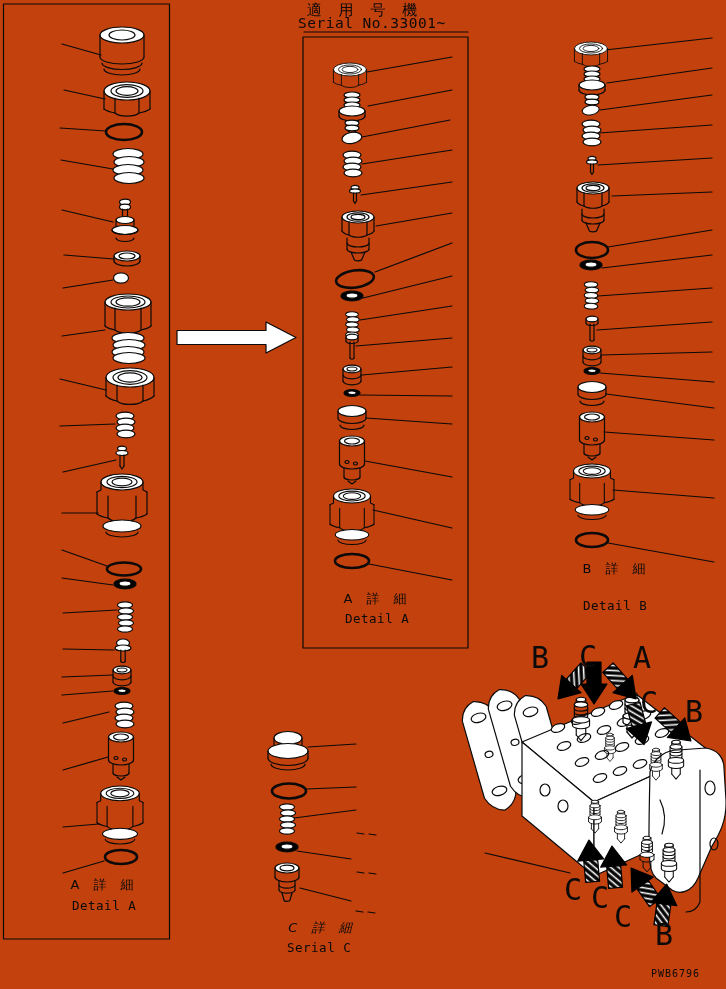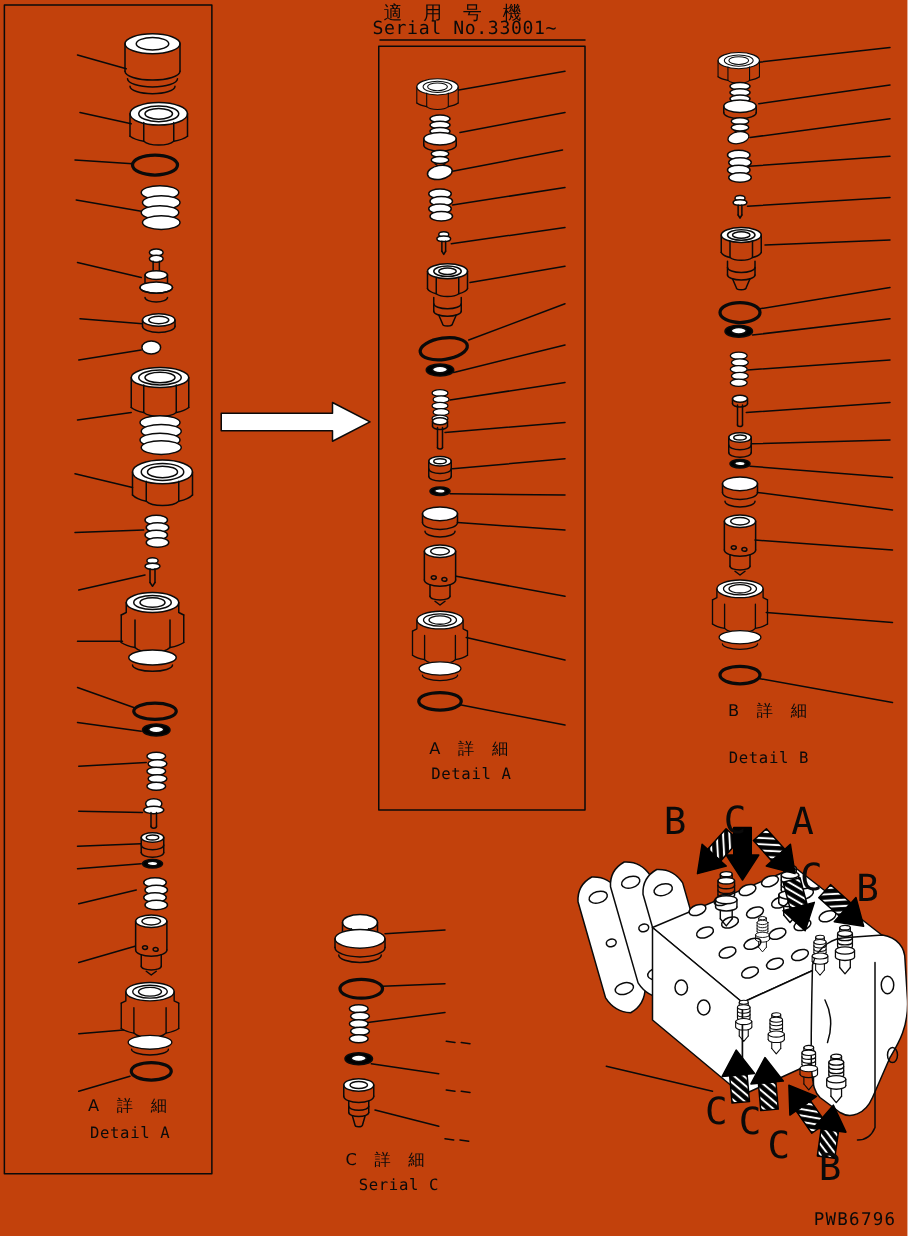--- a/index.html
+++ b/index.html
@@ -5,21 +5,21 @@
   html,body{margin:0;padding:0;background:#fff;}
   #page{position:relative;width:726px;height:989px;background:#c2410c;overflow:hidden;
         font-family:"DejaVu Sans Mono",monospace;color:#000;}
   svg{position:absolute;left:0;top:0;}
   .lbl{position:absolute;white-space:nowrap;color:#0a0a0a;}
   .jp{font-size:13px;letter-spacing:5px;font-family:"DejaVu Sans",sans-serif;}
   .en{font-size:12.5px;letter-spacing:0.5px;}
   .hdr-jp{font-size:15px;letter-spacing:6px;font-family:"DejaVu Sans",sans-serif;}
   .hdr-serial{font-size:14.5px;letter-spacing:0.5px;}
   .callout{font-size:30px;line-height:1;font-family:"DejaVu Sans Mono",monospace;}
-  .pn{font-size:14px;letter-spacing:1px;}
+  .pn{font-size:10px;letter-spacing:1px;}
   .ctr{text-align:center;}
 </style>
 </head>
 <body>
 
 <div id="page">
 
 <svg width="726" height="989" viewBox="0 0 726 989">
 <defs>
   <pattern id="hatchPat" width="5" height="5" patternUnits="userSpaceOnUse" patternTransform="rotate(45)">
@@ -430,21 +430,21 @@
 
 <div class="lbl jp ctr" style="left:62px;top:876px;width:85px;">A  詳  細</div>
 <div class="lbl en" style="left:72px;top:898px;">Detail A</div>
 
 <div class="lbl jp ctr" style="left:335px;top:590px;width:85px;">A  詳  細</div>
 <div class="lbl en" style="left:345px;top:611px;">Detail A</div>
 
 <div class="lbl jp ctr" style="left:574px;top:560px;width:85px;">B  詳  細</div>
 <div class="lbl en" style="left:583px;top:598px;">Detail B</div>
 
-<div class="lbl jp ctr" style="left:268px;top:919px;width:85px;">C  詳  細</div>
+<div class="lbl jp ctr" style="left:280px;top:919px;width:85px;font-style:italic;">C  詳  細</div>
 <div class="lbl en" style="left:287px;top:940px;">Serial C</div>
 
 <div class="lbl callout" style="left:531px;top:643px;">B</div>
 <div class="lbl callout" style="left:579px;top:642px;">C</div>
 <div class="lbl callout" style="left:633px;top:643px;">A</div>
 <div class="lbl callout" style="left:640px;top:688px;">C</div>
 <div class="lbl callout" style="left:685px;top:697px;">B</div>
 <div class="lbl callout" style="left:564px;top:875px;">C</div>
 <div class="lbl callout" style="left:591px;top:883px;">C</div>
 <div class="lbl callout" style="left:614px;top:902px;">C</div>

